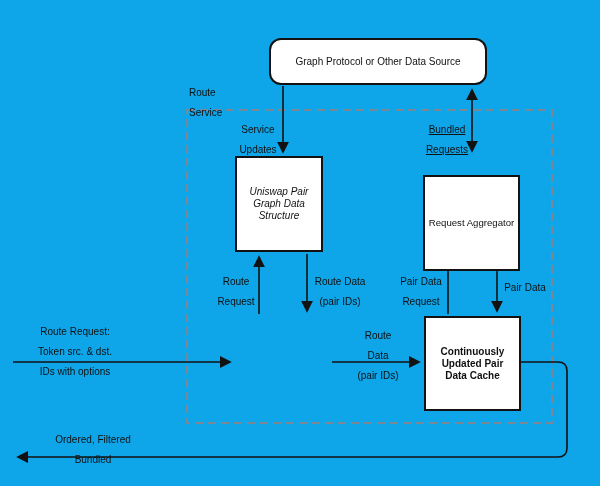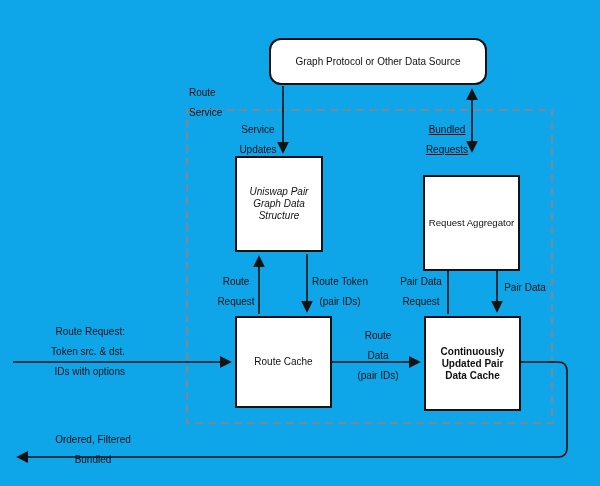--- a/index.html
+++ b/index.html
@@ -51,21 +51,21 @@
     color: #111111;
   }
   #lbl-route-service     { left: 189px; top: 83px;  width: 70px;  text-align: left; }
   #lbl-periodic-updates  { left: 218px; top: 120px; width: 80px; }
   #lbl-bundled-requests  { left: 407px; top: 120px; width: 80px; text-decoration: underline; }
   #lbl-route-request     { left: 196px; top: 272px; width: 80px; }
   #lbl-route-data        { left: 300px; top: 272px; width: 80px; }
   #lbl-pair-data-request { left: 381px; top: 272px; width: 80px; }
   #lbl-pair-data         { left: 485px; top: 278px; width: 80px; }
   #lbl-route-data-mid    { left: 338px; top: 326px; width: 80px; }
-  #lbl-input             { left: 25px;  top: 322px; width: 100px; text-align: right; }
+  #lbl-input             { left: 25px;  top: 322px; width: 100px; }
   #lbl-output            { left: 43px;  top: 430px; width: 100px; }
 </style>
 </head>
 <body>
 
 <div class="canvas">
 
   <svg class="layer" width="600" height="486" viewBox="0 0 600 486">
     <defs>
       <marker id="ah" viewBox="0 0 10 10" refX="8.5" refY="5" markerWidth="7.5" markerHeight="7.5" orient="auto-start-reverse">
@@ -95,39 +95,38 @@
   </svg>
 
   <div class="node rounded" id="node-data-source">Graph Protocol or Other Data Source</div>
 
   <div class="node" id="node-uniswap">Uniswap Pair
 Graph Data
 Structure</div>
 
   <div class="node" id="node-aggregator">Request Aggregator</div>
 
-  <div class="node" id="node-route-cache">Route Cache</div>
 
   <div class="node" id="node-pair-cache">Continuously
 Updated Pair
 Data Cache</div>
 
   <div class="lbl" id="lbl-route-service">Route
 Service</div>
 
   <div class="lbl" id="lbl-periodic-updates">Service
 Updates</div>
 
   <div class="lbl" id="lbl-bundled-requests">Bundled
 Requests</div>
 
   <div class="lbl" id="lbl-route-request">Route
 Request</div>
 
-  <div class="lbl" id="lbl-route-data">Route Token
+  <div class="lbl" id="lbl-route-data">Route Data
 (pair IDs)</div>
 
   <div class="lbl" id="lbl-pair-data-request">Pair Data
 Request</div>
 
   <div class="lbl" id="lbl-pair-data">Pair Data</div>
 
   <div class="lbl" id="lbl-route-data-mid">Route
 Data
 (pair IDs)</div>

